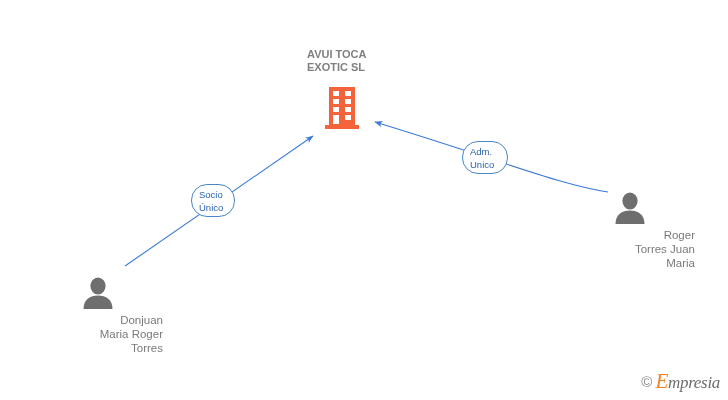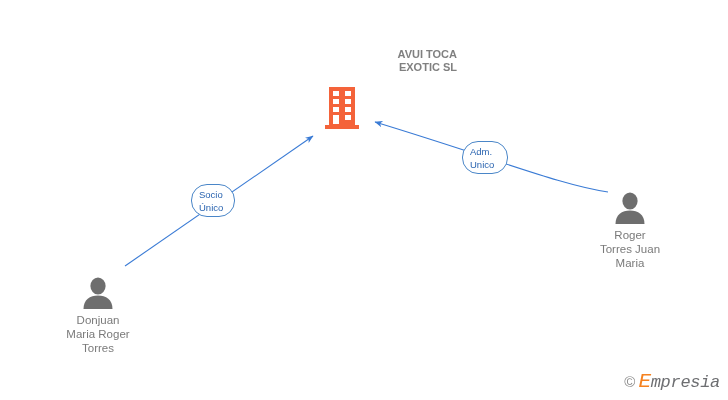--- a/index.html
+++ b/index.html
@@ -34,35 +34,35 @@
     top: 48px;
     width: 150px;
   }
   .company-title {
     font-size: 11px;
     font-weight: bold;
     color: #808080;
     line-height: 13px;
     letter-spacing: 0px;
     white-space: pre-line;
-    text-align: right;
+    text-align: left;
   }
   .company-icon {
     position: absolute;
     left: 18px;
     top: 39px;
     width: 34px;
     height: 42px;
   }
 
   
   .person-node {
     position: absolute;
     width: 130px;
-    text-align: center;
+    text-align: right;
   }
   .person-icon {
     width: 34px;
     height: 32px;
     margin: 0 auto;
     display: block;
   }
   .person-label {
     margin-top: 4px;
     font-size: 11.5px;
@@ -97,21 +97,21 @@
     display: flex;
     align-items: center;
     gap: 3px;
   }
   .wm-c {
     font-size: 15px;
     color: #8a8a8a;
     line-height: 1;
   }
   .wm-text {
-    font-family: Liberation Mono, monospace;
+    font-family: Liberation Serif, serif;
     font-style: italic;
     font-size: 17px;
     color: #6d6e71;
     line-height: 1;
     letter-spacing: -0.3px;
     text-align: right;
   }
   .wm-text .wm-e {
     color: #f58220;
     font-size: 21px;

